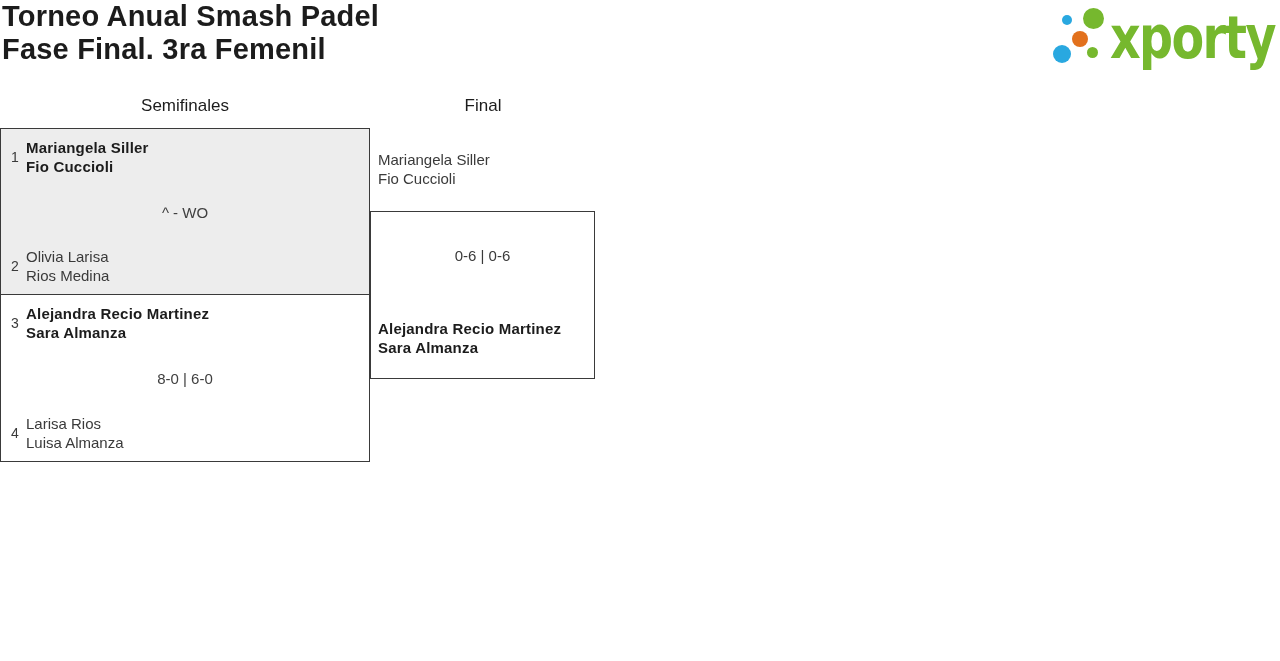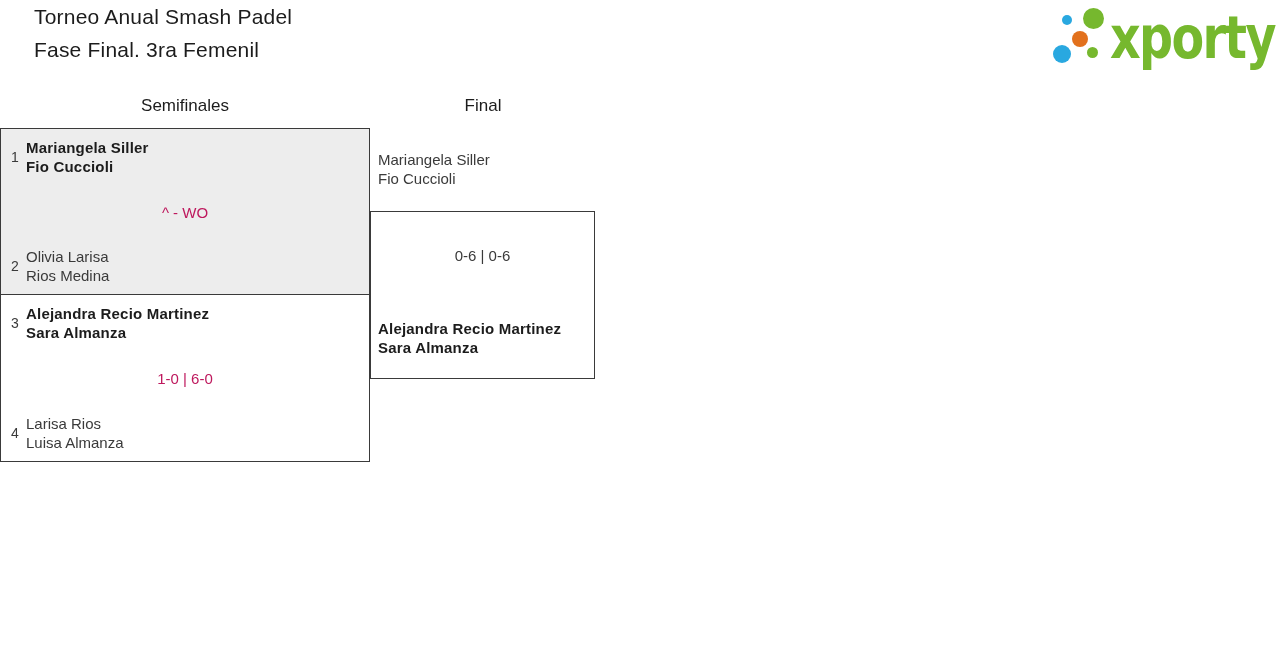--- a/index.html
+++ b/index.html
@@ -1,22 +1,22 @@
 <!DOCTYPE html>
 <html><head>
 <meta charset="utf-8">
 <style>
   * { margin:0; padding:0; box-sizing:border-box; }
   html,body { background:#ffffff; }
   body { font-family:"Liberation Sans", sans-serif; color:#3a3a3a; }
   .page { position:relative; width:1280px; height:661px; background:#ffffff; overflow:hidden; }
 
   
-  .page-title { position:absolute; left:2px; top:0; font-weight:400; color:#1c1c1c;
-                font-size:21px; line-height:33px; letter-spacing:0.2px;margin-left:32px; }
+  .page-title { position:absolute; left:2px; top:0; font-weight:700; color:#1c1c1c;
+                font-size:29px; line-height:33px; letter-spacing:0.2px; }
   .page-title span { display:block; }
 
   
   .logo { position:absolute; left:1048px; top:5px; width:230px; height:65px; cursor:pointer; }
   .logo .dot { position:absolute; border-radius:50%; }
   .dot-blue-sm   { left:14px; top:10px; width:10px; height:10px; background:#29a8e0; }
   .dot-green-lg  { left:35px; top:3px;  width:21px; height:21px; background:#76b82e; }
   .dot-orange    { left:24px; top:26px; width:16px; height:16px; background:#e2711d; }
   .dot-blue-lg   { left:5px;  top:40px; width:18px; height:18px; background:#29a8e0; }
   .dot-green-sm  { left:39px; top:42px; width:11px; height:11px; background:#76b82e; }
@@ -38,21 +38,21 @@
 
   .team-row { position:absolute; left:6px; right:6px; display:flex; align-items:center; }
   .team-row.top { top:9px; }
   .team-row.bottom { bottom:9px; }
   .seed { width:16px; flex:0 0 16px; text-align:center; font-size:14px; color:#3a3a3a; }
   .team-names { margin-left:3px; font-size:15px; line-height:19px; color:#3a3a3a; }
   .team-names span { display:block; }
   .team-names.winner { font-weight:700; color:#1c1c1c; letter-spacing:0.2px; }
 
   .score { position:absolute; left:0; right:0; top:50%; transform:translateY(-50%);
-           text-align:center; font-size:15px; color:#be185d; }
+           text-align:center; font-size:15px; color:#404040; }
 
   
   .final-team-top { position:absolute; left:378px; top:150px; font-size:15px;
                     line-height:19px; color:#3a3a3a; }
   .final-team-top span { display:block; }
   .final-score { position:absolute; left:0; right:0; top:35px; text-align:center;
                  font-size:15px; color:#3a3a3a; }
   .final-team-bottom { position:absolute; left:7px; top:107px; font-size:15px; line-height:19px;
                        font-weight:700; color:#1c1c1c; letter-spacing:0.2px; }
   .final-team-bottom span { display:block; }
@@ -98,21 +98,21 @@
   </div>
 
   <div class="match sf2">
     <div class="team-row top">
       <span class="seed">3</span>
       <div class="team-names winner">
         <span>Alejandra Recio Martinez</span>
         <span>Sara Almanza</span>
       </div>
     </div>
-    <div class="score">1-0 | 6-0</div>
+    <div class="score">8-0 | 6-0</div>
     <div class="team-row bottom">
       <span class="seed">4</span>
       <div class="team-names">
         <span>Larisa Rios</span>
         <span>Luisa Almanza</span>
       </div>
     </div>
   </div>
 
   <div class="final-team-top">

